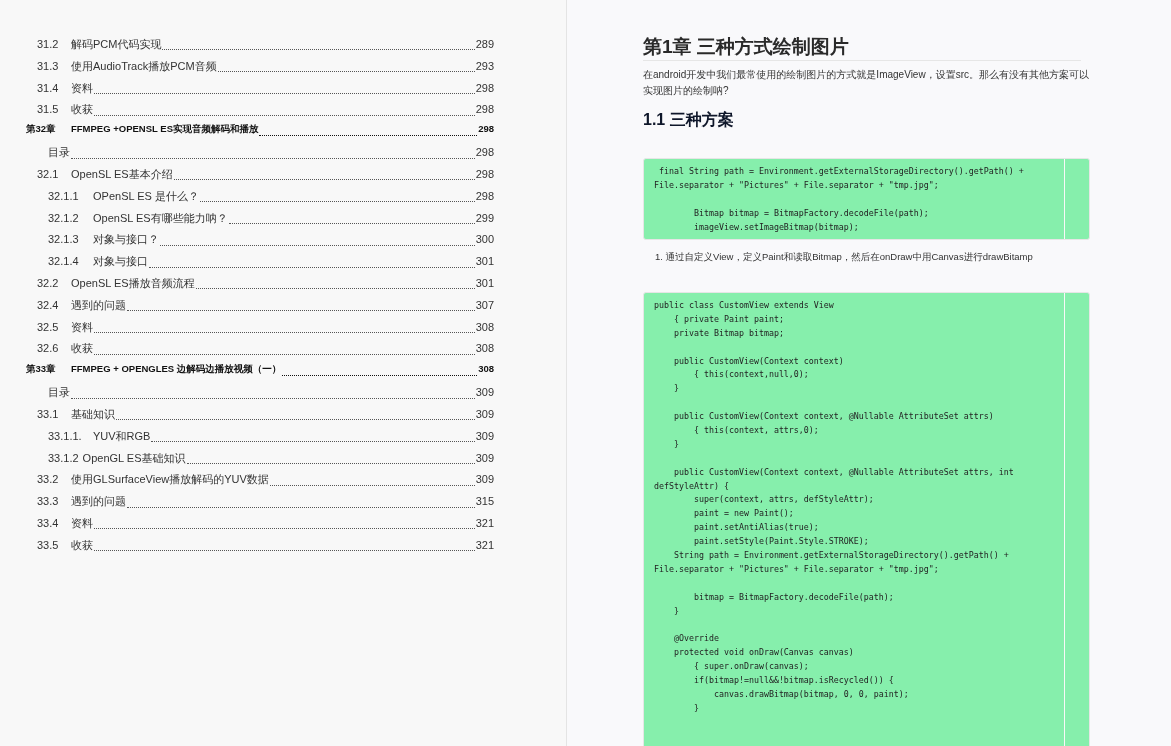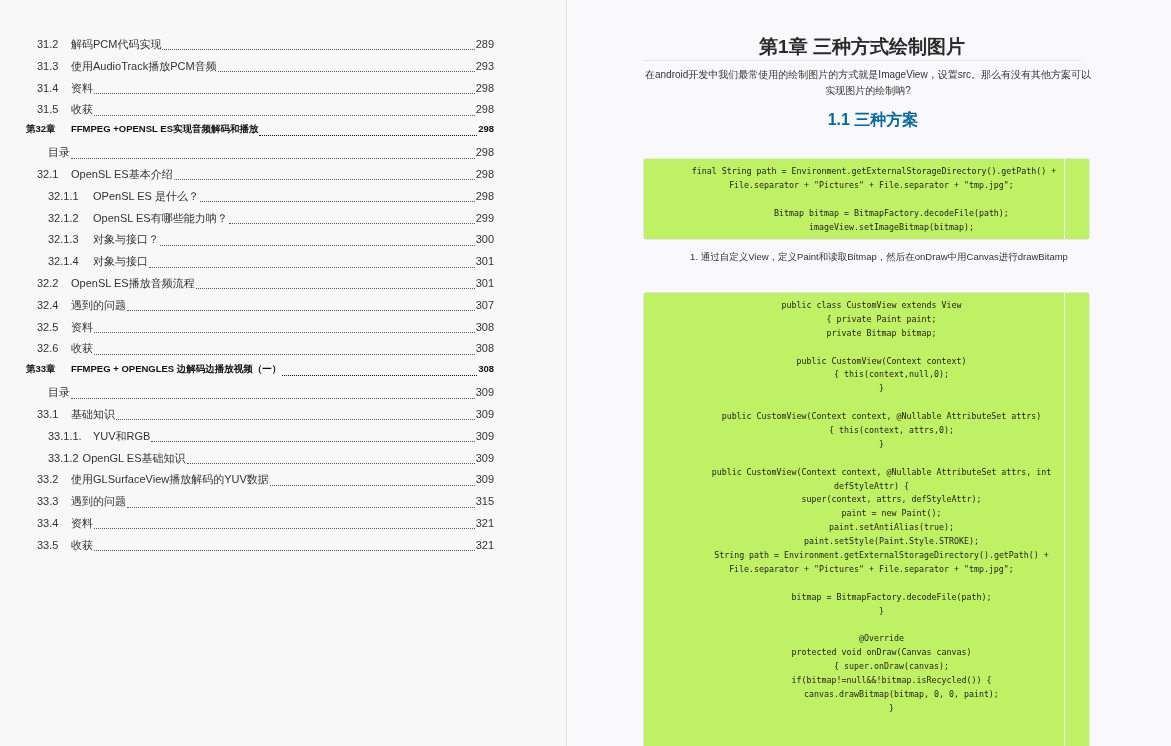--- a/index.html
+++ b/index.html
@@ -10,21 +10,20 @@
     color: #222;
   }
   .left-page {
     position: absolute; left: 0; top: 0; width: 566px; height: 746px;
     background: #f8f8f8;
     border-right: 1px solid #e4e4e4;
   }
   .right-page {
     position: absolute; left: 567px; top: 0; width: 604px; height: 746px;
     background: #f9f9fb;
-    text-align: center;
   }
 
   
   .toc { position: absolute; left: 26px; top: 30px; width: 468px; }
   .toc-row {
     display: flex; align-items: baseline;
     font-size: 11px; line-height: 13.8px; height: 13.8px; color: #333;
     white-space: nowrap;
     margin-top: 8px;
   }
@@ -52,26 +51,26 @@
   .content { position: absolute; left: 76px; top: 34px; width: 460px; }
   h1.chapter-title {
     margin: 0; font-size: 19px; font-weight: bold; color: #2a2a2a;
     line-height: 26px; padding-bottom: 0;
     border-bottom: 1px solid #e6e6e6; width: 438px;
   }
   .intro {
     font-size: 10px; line-height: 16px; color: #333; margin-top: 6px; width: 450px;
   }
   h2.section-title {
-    font-size: 16px; font-weight: bold; margin: 10px 0 0 0; line-height: 22px; color: #0369a1;
+    font-size: 16px; font-weight: bold; margin: 10px 0 0 0; line-height: 22px; color: #0f172a;
   }
   .list-item { font-size: 9.5px; color: #333; line-height: 14px; padding-left: 12px; }
   .code-block {
     position: relative;
-    background: #bef264; border: 1px solid #e6e6e6; border-radius: 3px;
+    background: #86efac; border: 1px solid #e6e6e6; border-radius: 3px;
     width: 447px; box-sizing: border-box;
     padding: 6px 0 6px 10px;
     font-family: "DejaVu Sans Mono", "Liberation Mono", monospace;
     font-size: 8.3px; line-height: 13.9px; color: #222;
     white-space: pre; overflow: hidden;
   }
   .code-block::after {
     content: ""; position: absolute; top: 0; bottom: 0; right: 24px;
     width: 1px; background: #f8f8f8;
   }

